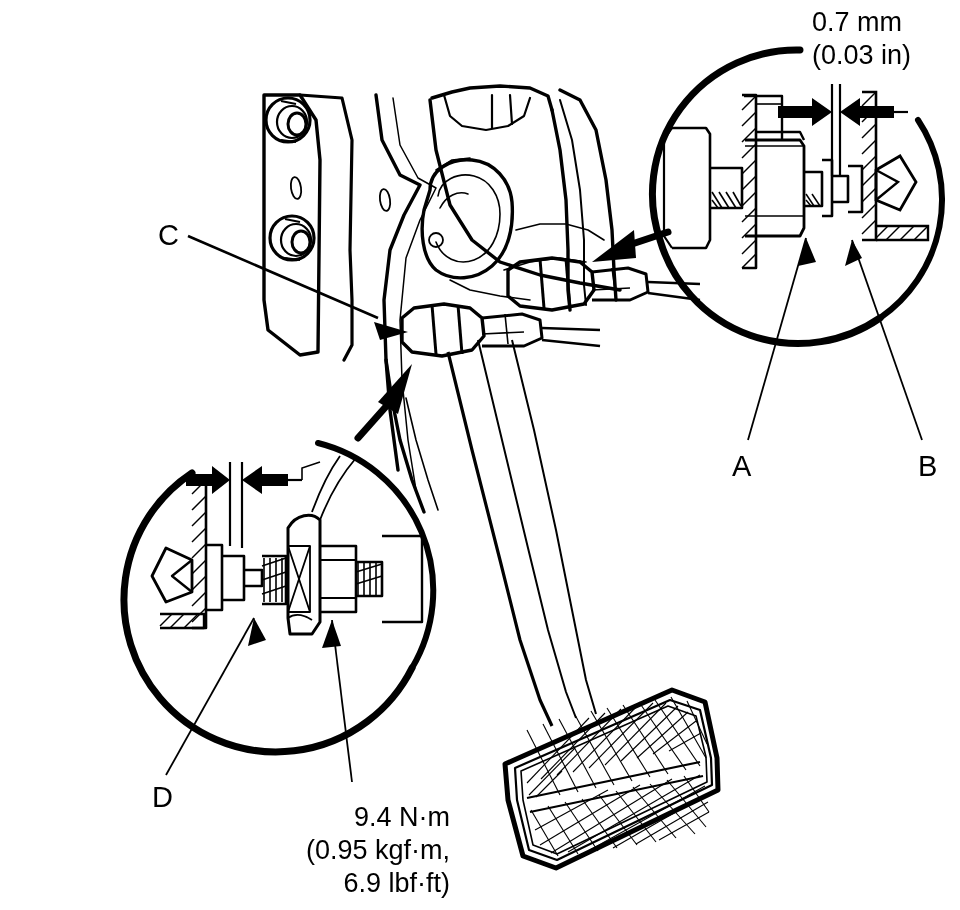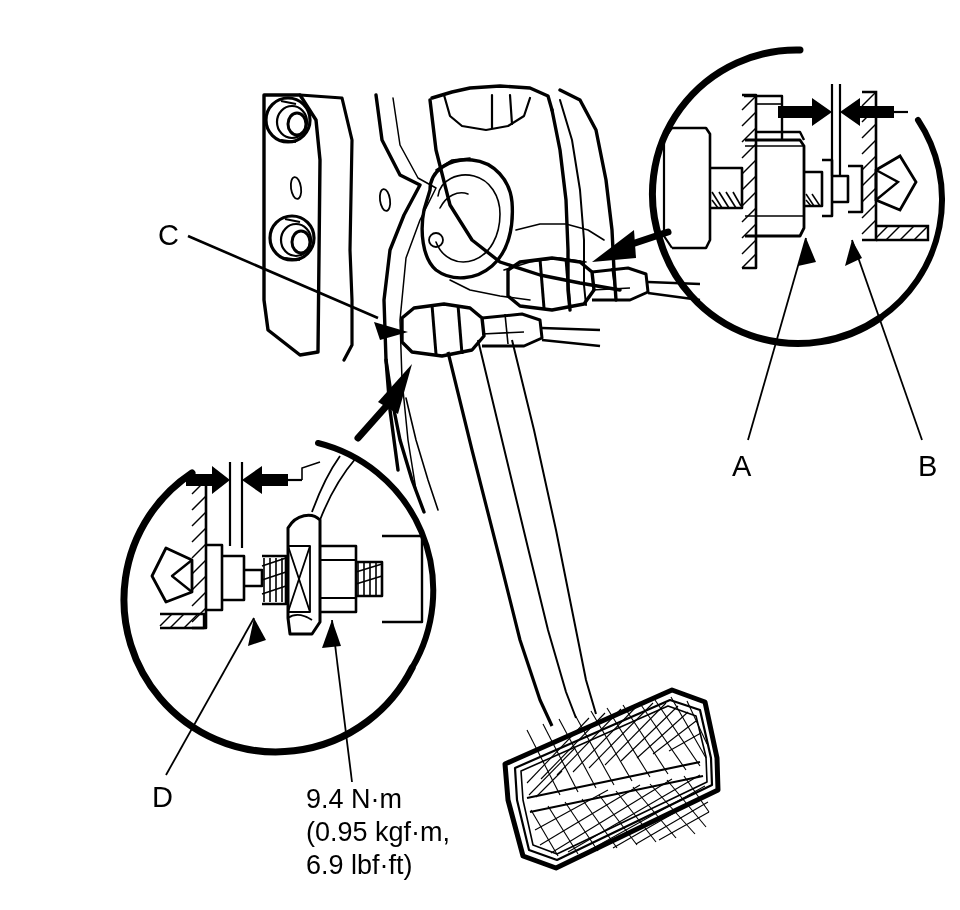--- a/index.html
+++ b/index.html
@@ -34,21 +34,21 @@
   .callout-letter {
     position: absolute;
     font-family: "Liberation Sans", sans-serif;
     font-size: 29px;
     line-height: 30px;
     color: #000000;
     white-space: pre;
   }
   #spec-clearance-upper { left: 812px; top: 6px; }
   #spec-clearance-lower { left: 10px; top: 383px; }
-  #spec-torque { left: 306px; top: 783px; }
+  #spec-torque { left: 306px; top: 801px; text-align: right; }
   #label-a { left: 732px; top: 451px; }
   #label-b { left: 918px; top: 451px; }
   #label-c { left: 158px; top: 220px; }
   #label-d { left: 152px; top: 782px; }
 </style>
 </head>
 <body>
 
 <div id="page">
 
@@ -409,20 +409,22 @@
       <path d="M412 364 L378 402 L398 414 Z" fill="#000"></path>
     </g>
 
     <g>
       <path d="M188 236 L378 318" stroke="#000" stroke-width="2.6" fill="none"></path>
       <path d="M408 332 L374 322 L380 340 Z" fill="#000"></path>
     </g>
 
   </svg>
 
+  <div class="spec-text" id="spec-clearance-upper">0.7 mm
+(0.03 in)</div>
 
 
   <div class="spec-text" id="spec-torque">9.4 N·m
 (0.95 kgf·m,
 6.9 lbf·ft)</div>
 
   <div class="callout-letter" id="label-a">A</div>
 
   <div class="callout-letter" id="label-b">B</div>
 

